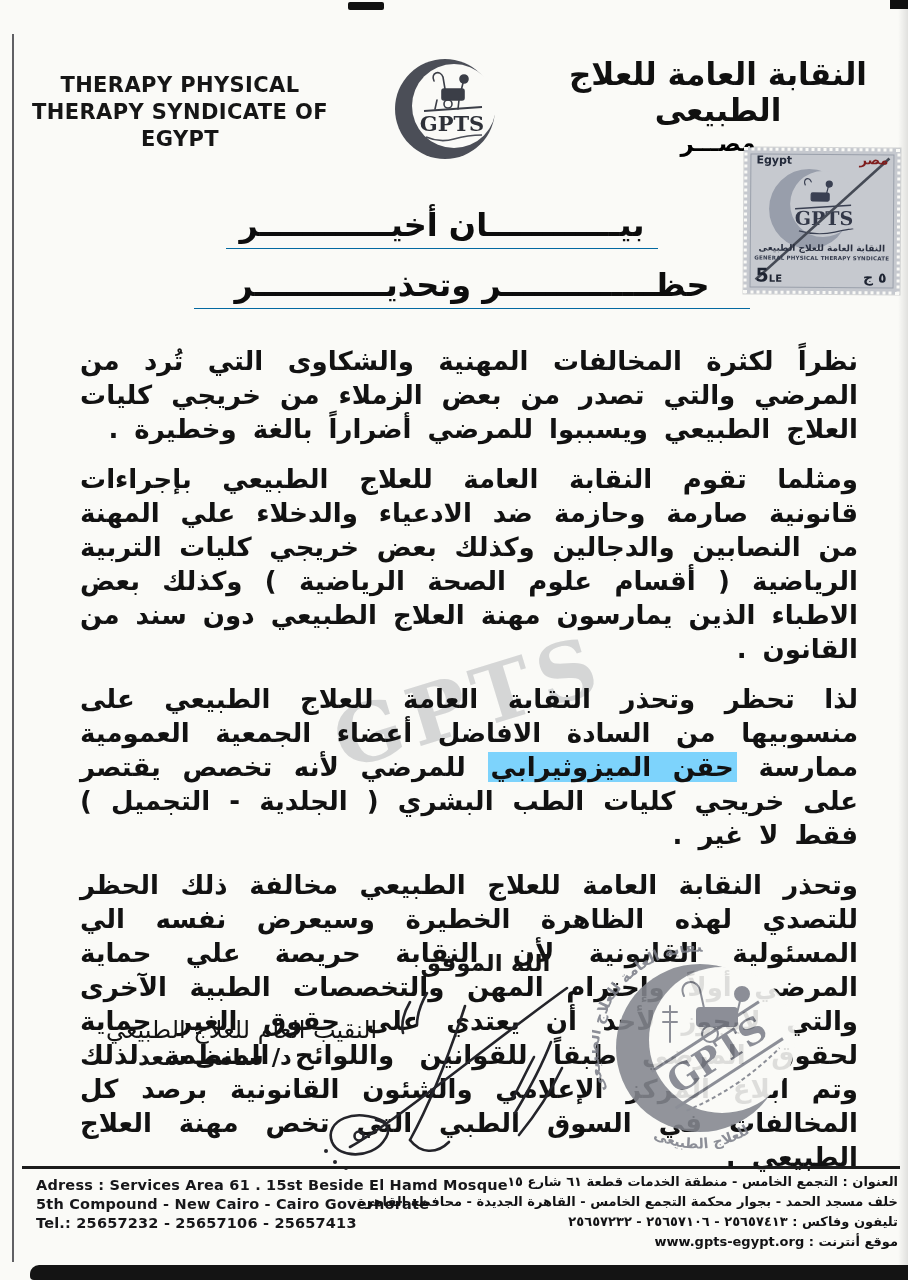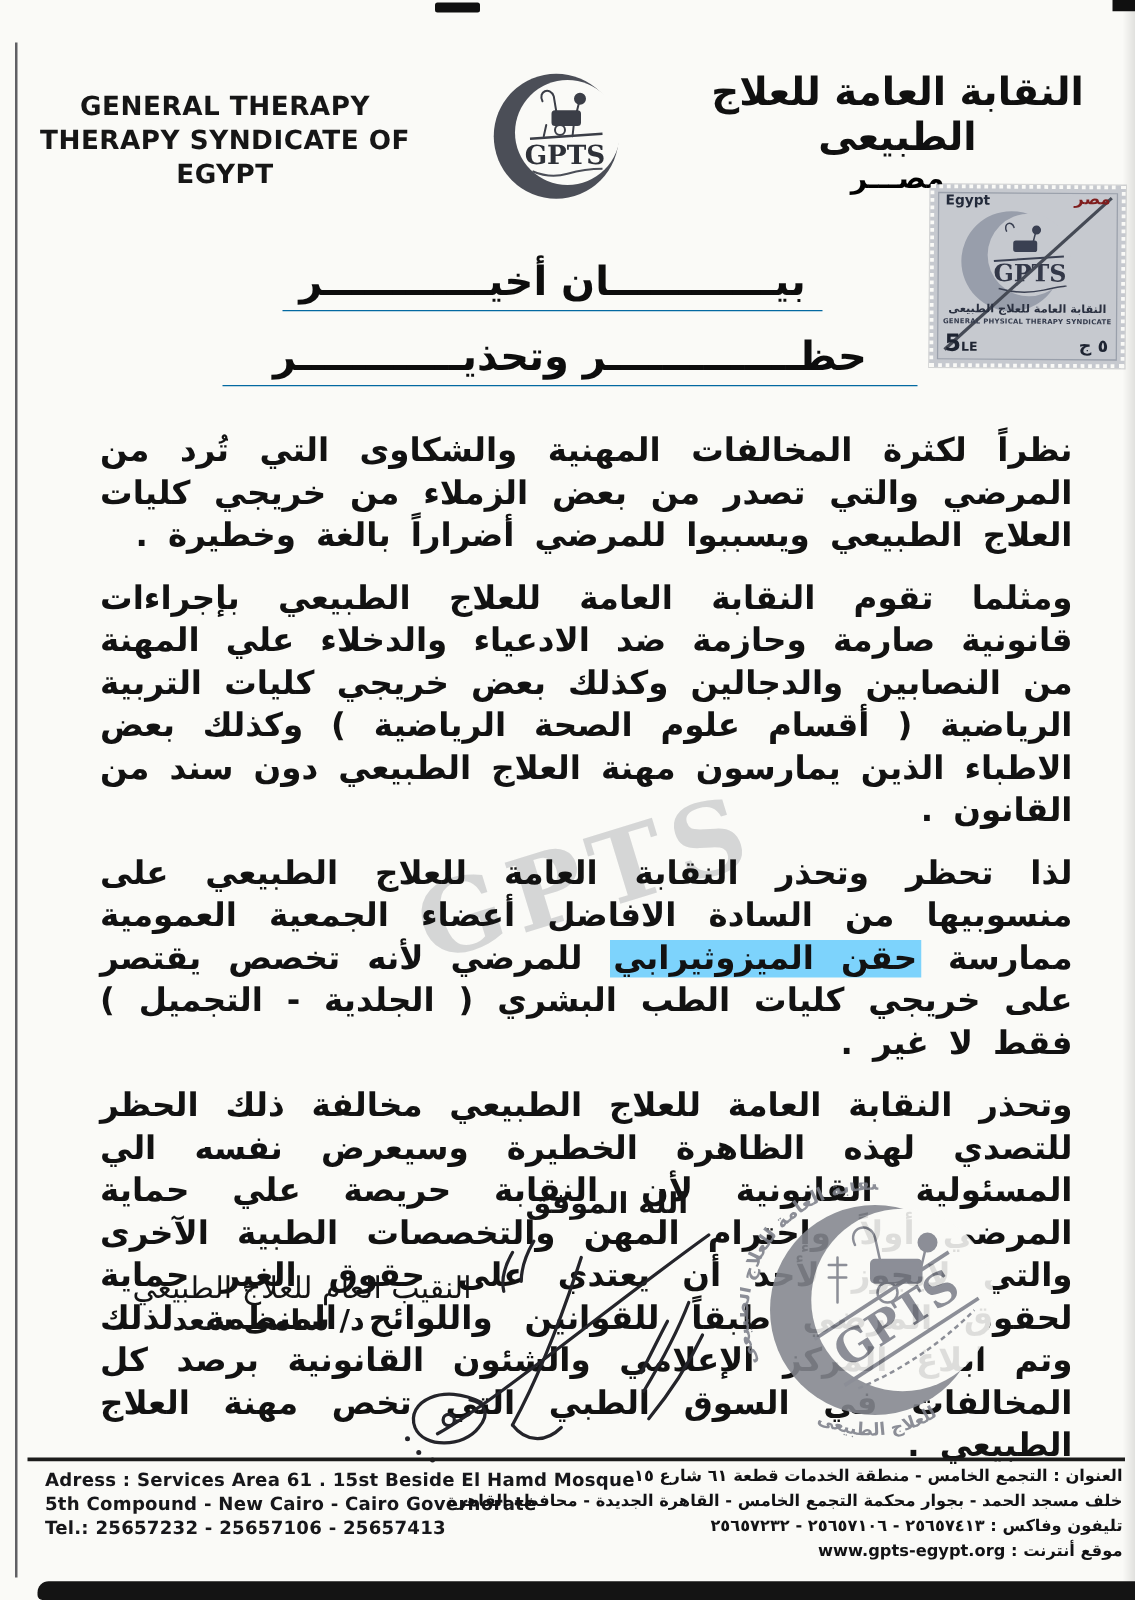--- a/index.html
+++ b/index.html
@@ -35,21 +35,21 @@
   .ps-org-en{position:absolute;bottom:30px;left:0;width:100%;text-align:center;font-size:5.5px;font-weight:bold;color:#343b4d;letter-spacing:.2px;}
   .ps-value{position:absolute;bottom:5px;left:9px;color:#1e2432;font-weight:bold;}
   .ps-value .num{font-size:19px;}
   .ps-value .unit{font-size:10px;}
   .ps-value-ar{position:absolute;bottom:6px;right:10px;font-size:14px;font-weight:bold;color:#1e2432;direction:rtl;}
 
   
   .title{position:absolute;text-align:center;font-weight:bold;font-size:32px;color:#0d0d0d;direction:rtl;
     border-bottom:1px solid #0369a1;padding-bottom:4px;}
   .title-1{left:226px;top:206px;width:432px;}
-  .title-2{left:178px;top:266px;width:556px;}
+  .title-2{left:194px;top:266px;width:556px;}
 
   
   .body-text{position:absolute;left:80px;top:344px;width:778px;direction:rtl;
     font-size:26px;font-weight:bold;line-height:34px;text-align:justify;color:#121212;
     word-spacing:7px;}
   .body-text p{margin:0 0 16px 0;}
   .hl{background:#7dd3fc;padding:0 3px;}
   .watermark{position:absolute;left:330px;top:655px;font-family:"DejaVu Serif",serif;
     font-size:80px;font-weight:bold;color:rgba(128,131,140,.30);transform:rotate(-17deg);
     letter-spacing:8px;pointer-events:none;}
@@ -76,21 +76,21 @@
 <body>
 
 <div class="page">
 
   <div class="edge-line"></div>
   <div class="right-shade"></div>
   <div class="top-dash"></div>
   <div class="corner-mark"></div>
 
   <div class="org-en">
-    <span>GENERAL THERAPY</span>
+    <span>THERAPY PHYSICAL</span>
     <span>THERAPY SYNDICATE OF</span>
     <span>EGYPT</span>
   </div>
 
   <svg class="logo" viewBox="0 0 116 112">
     <circle cx="55" cy="56" r="50" fill="#4b4e57"></circle>
     <circle cx="64" cy="53" r="42" fill="#fafaf7"></circle>
 
     <g fill="#3b3e47" stroke="#3b3e47" stroke-width="1.6" stroke-linecap="round">
       <circle cx="74" cy="26" r="4"></circle>

